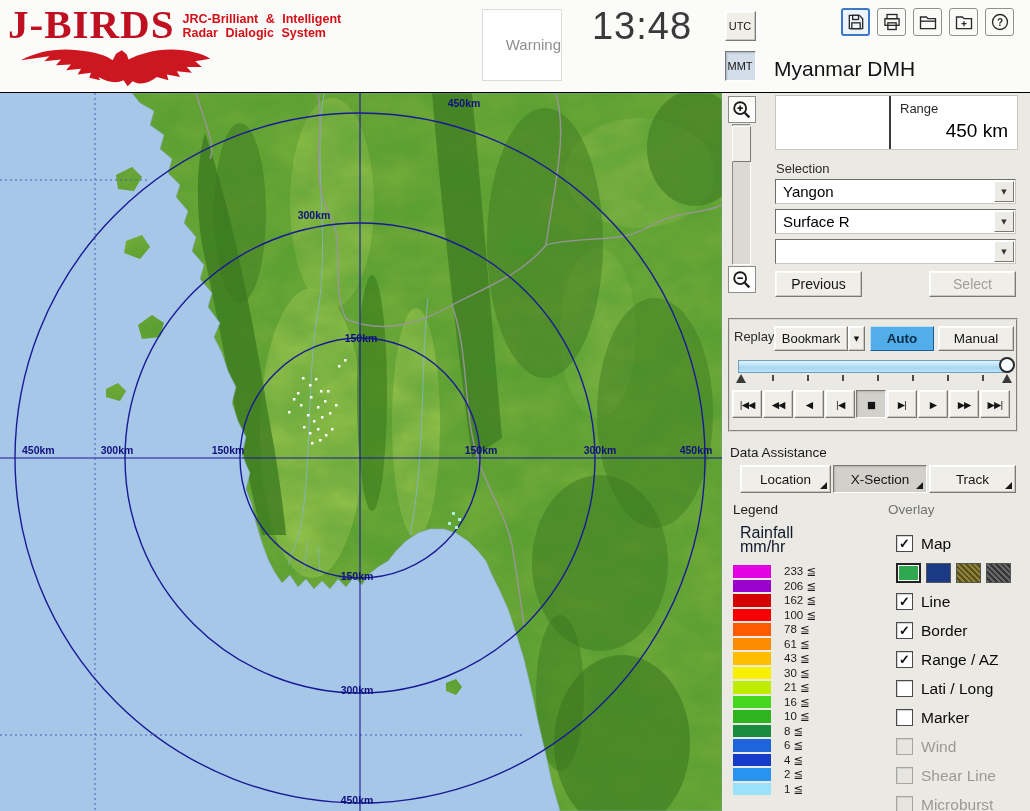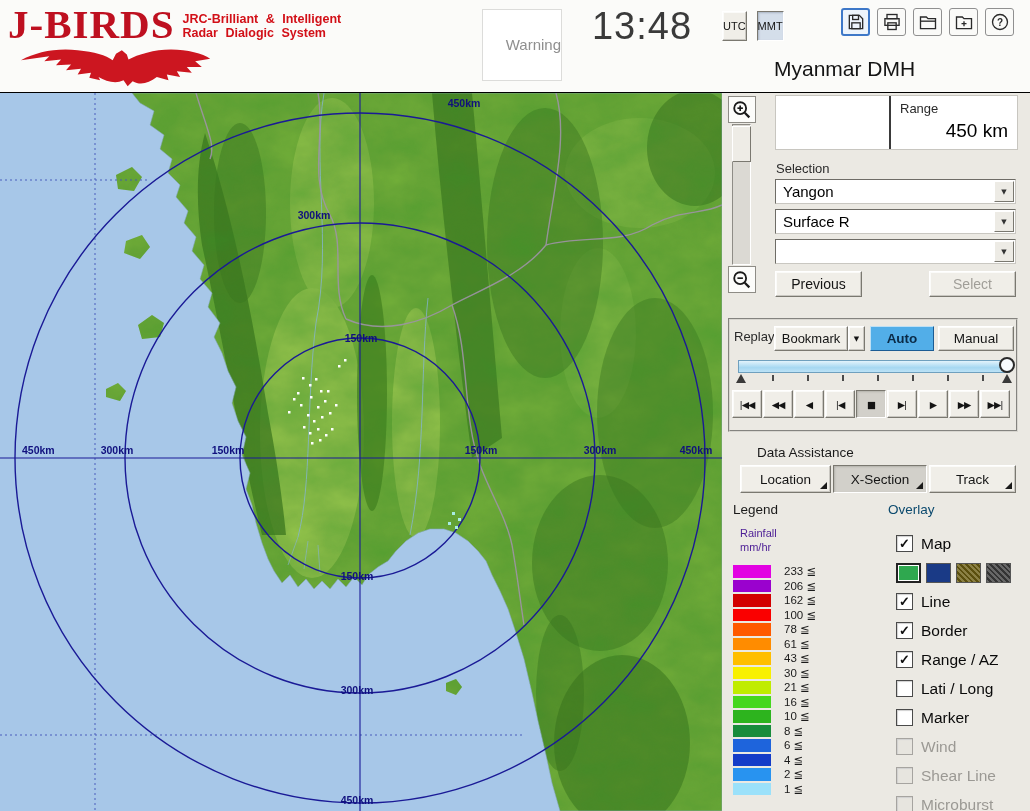--- a/index.html
+++ b/index.html
@@ -15,21 +15,21 @@
              color:#BE1020;letter-spacing:1px;white-space:nowrap;}
   .logo-sub{display:flex;flex-direction:column;margin-left:8px;margin-top:10px;color:#D21018;
             font-weight:700;font-size:12.5px;line-height:14px;word-spacing:4px;white-space:nowrap;}
   .eagle{position:absolute;left:2px;top:45px;width:212px;height:40px;}
   .warning{position:absolute;left:482px;top:9px;width:80px;height:72px;background:#FFFFFF;
            border:1px solid #DCDCDA;display:flex;align-items:flex-start;justify-content:flex-end;
            padding-top:26px;box-sizing:border-box;color:#8F8F8F;font-size:15px;}
   .clock{position:absolute;left:566px;top:4px;width:152px;text-align:center;color:#3A3A3A;}
   .time{font-size:38px;line-height:44px;font-weight:500;letter-spacing:1px;}
   .date{font-size:21px;margin-top:4px;white-space:nowrap;}
-  .tz{position:absolute;left:722px;top:11px;width:36px;display:flex;gap:10px;align-items:center;}
+  .tz{position:absolute;left:722px;top:11px;width:36px;display:flex;flex-direction:column;gap:10px;align-items:center;}
   .tzb{width:31px;height:30px;font-size:11px;padding:0;cursor:pointer;}
   .tzb.active{background:#D4DEEA;border-color:#7A7870 #FFFFFF #FFFFFF #7A7870;
               box-shadow:inset 1px 1px 2px #A8B4C2;}
   .toolbar{position:absolute;right:16px;top:8px;display:flex;gap:7px;}
   .tbtn{width:29px;height:28px;background:#FAFAF8;border:1px solid #909090;border-radius:3px;
         display:flex;align-items:center;justify-content:center;padding:0;cursor:pointer;}
   .tbtn.save{border:2px solid #3E78C8;background:#EDF4FC;}
   .station{position:absolute;left:774px;top:57px;font-size:21px;color:#141414;}
 
   
@@ -88,36 +88,36 @@
           background:#F8FCFF;border:2px solid #2A2A2A;box-sizing:border-box;cursor:pointer;}
   .tri{position:absolute;top:16px;width:0;height:0;border-left:5px solid transparent;
        border-right:5px solid transparent;border-bottom:9px solid #3A3A3A;}
   .tri.l{left:-2px;} .tri.r{right:-2px;}
   .ticks{position:absolute;left:34px;right:26px;top:17px;display:flex;justify-content:space-between;}
   .ticks span{width:2px;height:6px;background:#4A4A4A;}
 
   .pbrow{position:absolute;left:2px;top:70px;display:flex;gap:1px;}
   .pb{width:30px;height:28px;font-size:9.5px;font-family:"DejaVu Sans",sans-serif;padding:0;letter-spacing:-1px;}
 
-  .dalabel{position:absolute;left:8px;top:352px;font-size:13.5px;color:#1A1A1A;margin-left:27px;}
+  .dalabel{position:absolute;left:8px;top:352px;font-size:13.5px;color:#1A1A1A;}
   .dabtn{position:absolute;top:372px;height:28px;font-size:13.5px;}
   .daloc{left:18px;width:91px;}
   .daxs{left:111px;width:94px;}
   .datr{left:207px;width:87px;}
   .dabtn::after{content:"";position:absolute;right:3px;bottom:3px;width:0;height:0;
                 border-left:7px solid transparent;border-bottom:7px solid #1A1A1A;}
 
   .legtitle{position:absolute;left:11px;top:409px;font-size:13.5px;color:#1A1A1A;}
-  .legunit{position:absolute;left:18px;top:433px;font-size:11px;color:#4c1d95;line-height:14px;}
+  .legunit{position:absolute;left:18px;top:433px;font-size:16px;color:#0f172a;line-height:14px;}
   .legrows{position:absolute;left:11px;top:471px;}
   .lrow{display:flex;align-items:center;height:14.5px;}
   .sw{width:38px;height:12.5px;}
   .lv{margin-left:13px;font-size:11.5px;color:#1A1A1A;white-space:nowrap;}
 
-  .ovtitle{position:absolute;left:166px;top:409px;font-size:13.5px;color:#0c4a6e;}
+  .ovtitle{position:absolute;left:166px;top:409px;font-size:13.5px;color:#737373;}
   .ovlist{position:absolute;left:174px;top:436px;width:132px;}
   .oitem{display:flex;align-items:center;height:29px;}
   .cb{width:15px;height:15px;background:#FFFFFF;border:1px solid #4A4A4A;box-sizing:content-box;
       box-shadow:inset 1px 1px 1px #D0D0D0;font-size:13px;font-weight:700;line-height:15px;
       text-align:center;color:#101010;cursor:pointer;}
   .oitem.disabled .cb{background:#E7E5DF;border-color:#A6A4A0;cursor:default;}
   .olabel{margin-left:8px;font-size:15.5px;color:#0A0A0A;white-space:nowrap;}
   .oitem.disabled .olabel{color:#9B9994;}
   .ocolors{display:flex;align-items:center;height:29px;gap:5px;}
   .mc{width:25px;height:20px;border:1px solid #555;box-sizing:border-box;cursor:pointer;}

